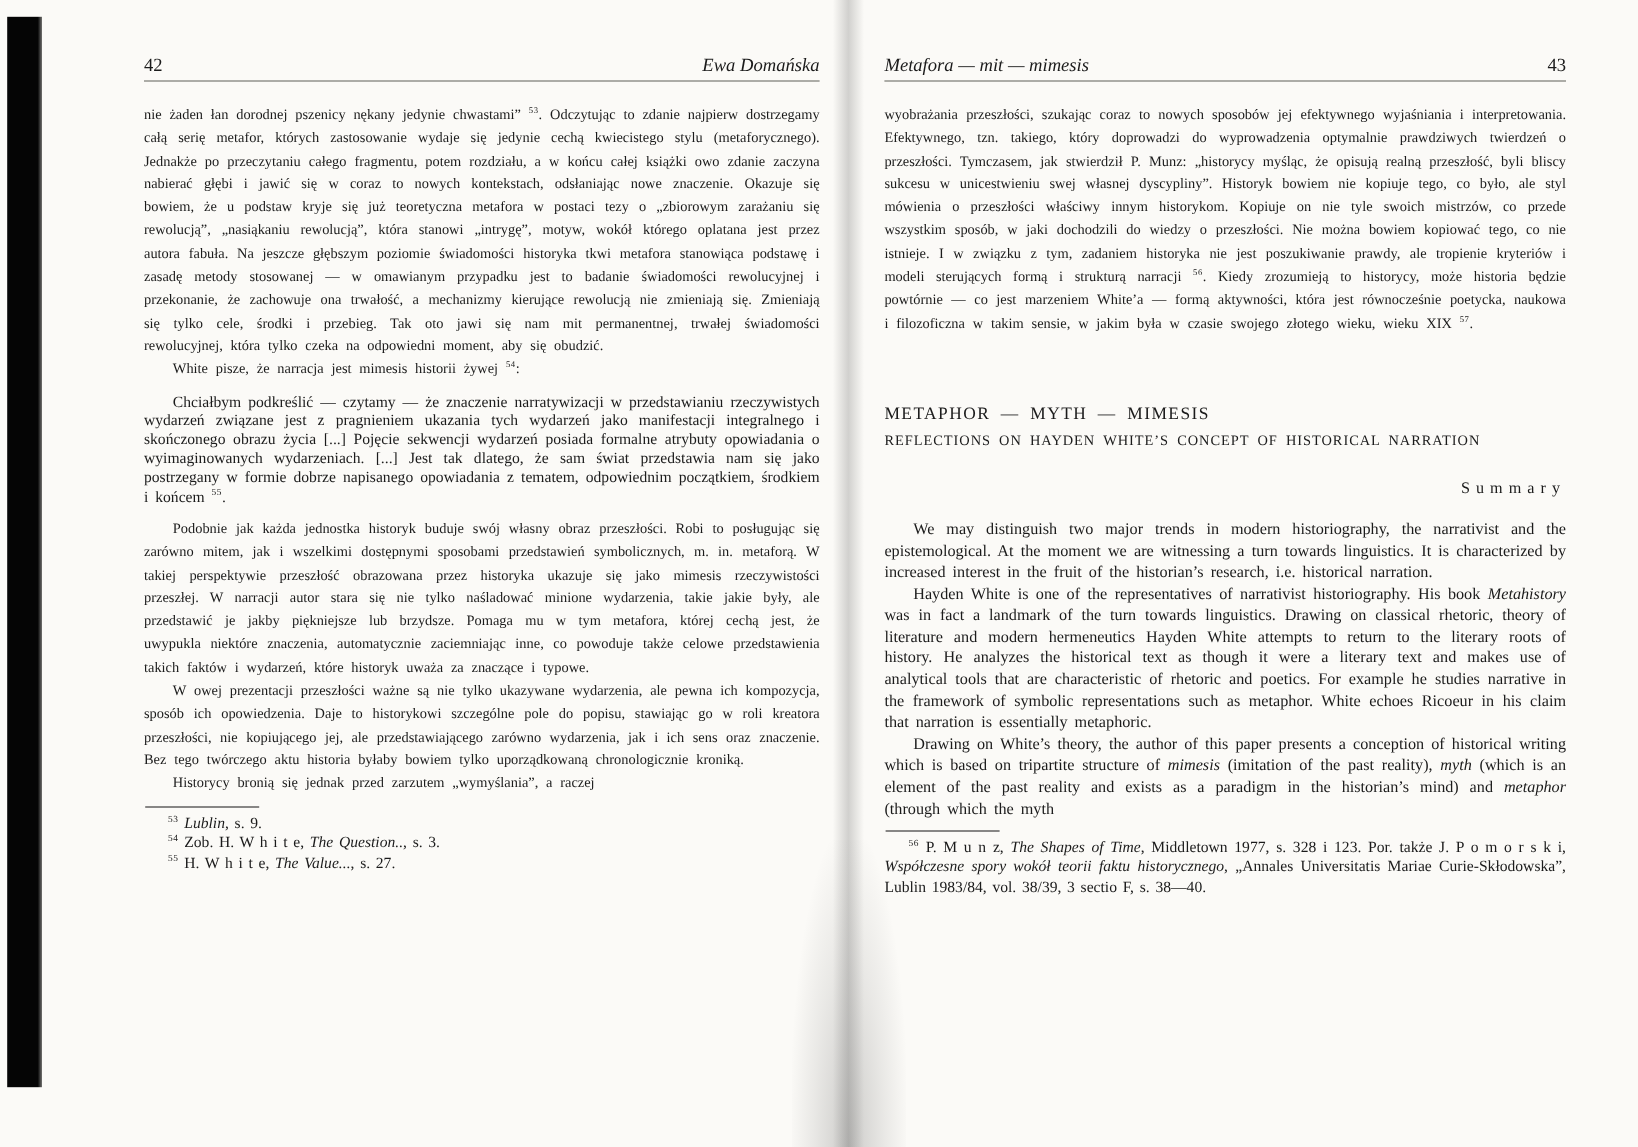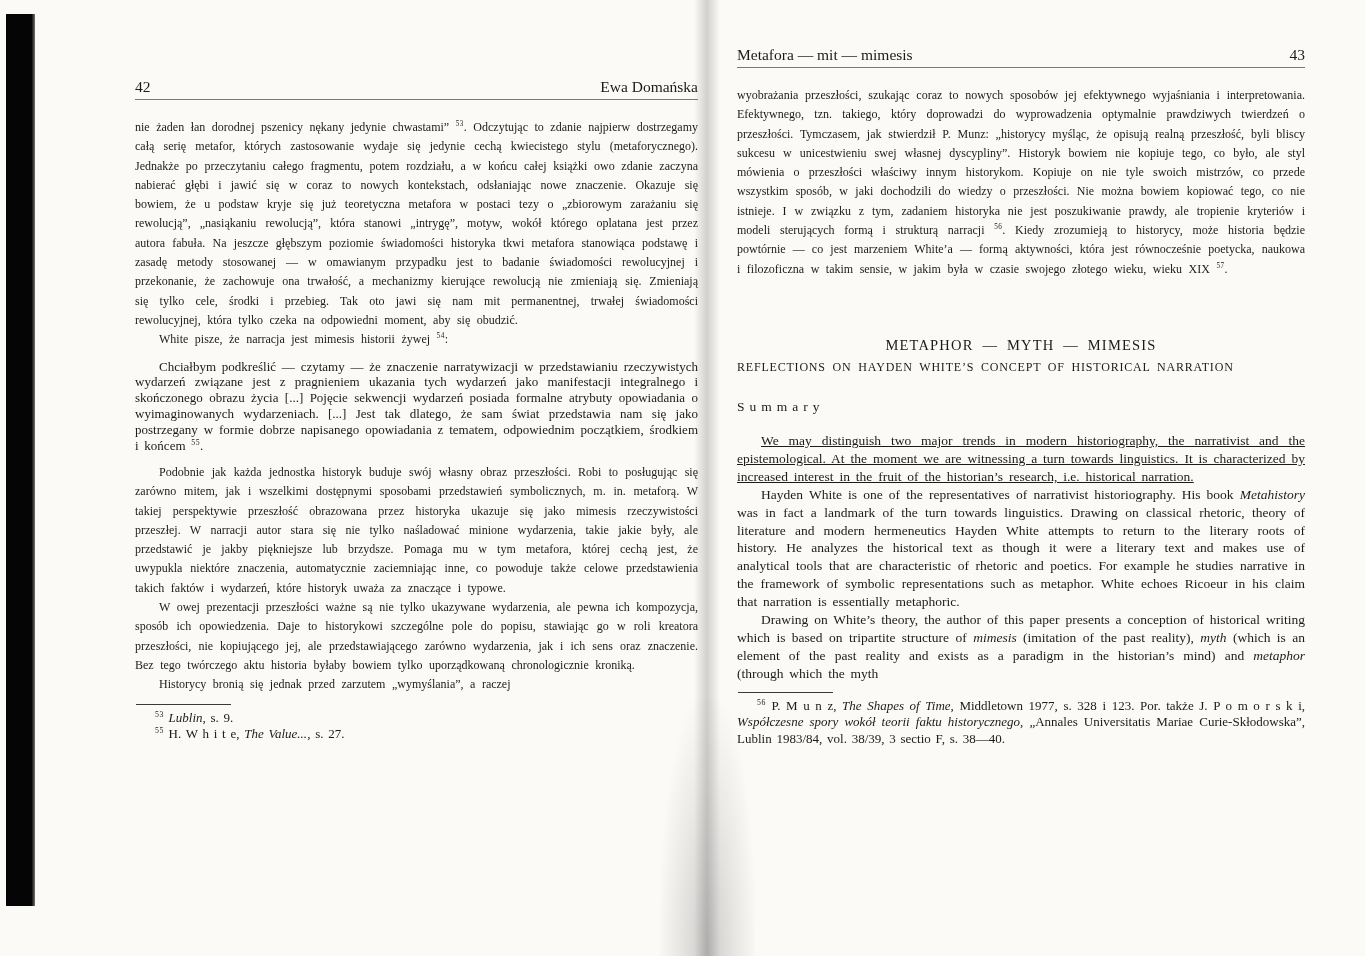--- a/index.html
+++ b/index.html
@@ -14,25 +14,25 @@
   }
   .gutter {
     position:absolute; left:694px; top:0; width:26px; height:956px;
     background:linear-gradient(to right, rgba(60,60,60,0) 0%, rgba(60,60,60,0.22) 50%, rgba(60,60,60,0) 100%);
   }
   .gutter-flare {
     position:absolute; left:660px; top:700px; width:95px; height:256px;
     background:radial-gradient(ellipse at 50% 100%, rgba(80,80,80,0.28) 0%, rgba(80,80,80,0.10) 45%, rgba(80,80,80,0) 75%);
   }
   .page { position:absolute; top:46px; }
-  .page-left  { left:135px; width:563px;margin-top:32px; }
+  .page-left  { left:120px; width:563px; }
   .page-right { left:737px; width:568px; }
 
   .page-head { display:flex; justify-content:space-between; align-items:baseline; font-size:15.5px; }
-  .italic { }
+  .italic { font-style:italic; }
   .headrule { border-bottom:1px solid #6b6b66; margin-top:3px; opacity:0.9; }
 
   .body-par {
     font-size:12px; line-height:19.3px; text-align:justify; margin:0;
     word-spacing:3.5px;
   }
   .first-par { margin-top:18px; }
   .indent { text-indent:24px; }
 
   sup { font-size:0.60em; vertical-align:super; line-height:0; letter-spacing:0.5px; }
@@ -41,29 +41,29 @@
     font-size:13px; line-height:15.9px; text-align:justify; margin:9px 0;
     word-spacing:2.5px; text-indent:24px;
   }
 
   .fnrule { width:95px; border-top:1px solid #3a3a3a; margin:9px 0 5px 1px; }
   .footnote {
     font-size:13px; line-height:16.8px; margin:0; text-indent:20px;
     text-align:justify; word-spacing:1.5px;
   }
 
-  .sec-title   { text-align:center; font-size:14.5px; letter-spacing:1.2px; margin-top:58px; word-spacing:4px; }
+  .sec-title   { text-align:left; font-size:14.5px; letter-spacing:1.2px; margin-top:58px; word-spacing:4px; }
   .sec-subtitle{ text-align:left; font-size:12px;  letter-spacing:0.8px; margin-top:6px; word-spacing:3px; }
-  .sec-heading { text-align:left; font-size:13.5px; letter-spacing:5px; margin-top:24px; }
+  .sec-heading { text-align:right; font-size:13.5px; letter-spacing:5px; margin-top:24px; }
 
   .summary-par {
     font-size:13.5px; line-height:17.9px; text-align:justify; margin:0;
     word-spacing:2.5px;
   }
-  .summary-first { margin-top:17px;text-decoration:underline; }
+  .summary-first { margin-top:17px; }
 </style>
 </head>
 <body>
 
 <div>
   <div class="edge-strip"></div>
   <div class="gutter"></div>
   <div class="gutter-flare"></div>
 
   <section class="page page-left">
@@ -75,20 +75,21 @@
 
     <p class="body-par first-par"><span>nie żaden łan dorodnej pszenicy nękany jedynie chwastami” </span><sup>53</sup><span>. Odczytując to zdanie najpierw dostrzegamy całą serię metafor, których zastosowanie wydaje się jedynie cechą kwiecistego stylu (metaforycznego). Jednakże po przeczytaniu całego fragmentu, potem rozdziału, a w końcu całej książki owo zdanie zaczyna nabierać głębi i jawić się w coraz to nowych kontekstach, odsłaniając nowe znaczenie. Okazuje się bowiem, że u podstaw kryje się już teoretyczna metafora w postaci tezy o „zbiorowym zarażaniu się rewolucją”, „nasiąkaniu rewolucją”, która stanowi „intrygę”, motyw, wokół którego oplatana jest przez autora fabuła. Na jeszcze głębszym poziomie świadomości historyka tkwi metafora stanowiąca podstawę i zasadę metody stosowanej — w omawianym przypadku jest to badanie świadomości rewolucyjnej i przekonanie, że zachowuje ona trwałość, a mechanizmy kierujące rewolucją nie zmieniają się. Zmieniają się tylko cele, środki i przebieg. Tak oto jawi się nam mit permanentnej, trwałej świadomości rewolucyjnej, która tylko czeka na odpowiedni moment, aby się obudzić.</span></p>
     <p class="body-par indent"><span>White pisze, że narracja jest mimesis historii żywej </span><sup>54</sup><span>:</span></p>
     <div class="quote"><span>Chciałbym podkreślić — czytamy — że znaczenie narratywizacji w przedstawianiu rzeczywistych wydarzeń związane jest z pragnieniem ukazania tych wydarzeń jako manifestacji integralnego i skończonego obrazu życia [...] Pojęcie sekwencji wydarzeń posiada formalne atrybuty opowiadania o wyimaginowanych wydarzeniach. [...] Jest tak dlatego, że sam świat przedstawia nam się jako postrzegany w formie dobrze napisanego opowiadania z tematem, odpowiednim początkiem, środkiem i końcem </span><sup>55</sup><span>.</span></div>
     <p class="body-par indent"><span>Podobnie jak każda jednostka historyk buduje swój własny obraz przeszłości. Robi to posługując się zarówno mitem, jak i wszelkimi dostępnymi sposobami przedstawień symbolicznych, m. in. metaforą. W takiej perspektywie przeszłość obrazowana przez historyka ukazuje się jako mimesis rzeczywistości przeszłej. W narracji autor stara się nie tylko naśladować minione wydarzenia, takie jakie były, ale przedstawić je jakby piękniejsze lub brzydsze. Pomaga mu w tym metafora, której cechą jest, że uwypukla niektóre znaczenia, automatycznie zaciemniając inne, co powoduje także celowe przedstawienia takich faktów i wydarzeń, które historyk uważa za znaczące i typowe.</span></p>
     <p class="body-par indent"><span>W owej prezentacji przeszłości ważne są nie tylko ukazywane wydarzenia, ale pewna ich kompozycja, sposób ich opowiedzenia. Daje to historykowi szczególne pole do popisu, stawiając go w roli kreatora przeszłości, nie kopiującego jej, ale przedstawiającego zarówno wydarzenia, jak i ich sens oraz znaczenie. Bez tego twórczego aktu historia byłaby bowiem tylko uporządkowaną chronologicznie kroniką.</span></p>
     <p class="body-par indent"><span>Historycy bronią się jednak przed zarzutem „wymyślania”, a raczej</span></p>
 
     <div class="fnrule"></div>
     <p class="footnote"><sup>53</sup><span> </span><i>Lublin</i><span>, s. 9.</span></p>
+    <p class="footnote"><sup>54</sup><span> Zob. H. W h i t e, </span><i>The Question..</i><span>, s. 3.</span></p>
     <p class="footnote"><sup>55</sup><span> H. W h i t e, </span><i>The Value...</i><span>, s. 27.</span></p>
   </section>
 
   <section class="page page-right">
     <header class="page-head">
       <span class="italic">Metafora — mit — mimesis</span>
       <span>43</span>
     </header>
     <div class="headrule"></div>
 

